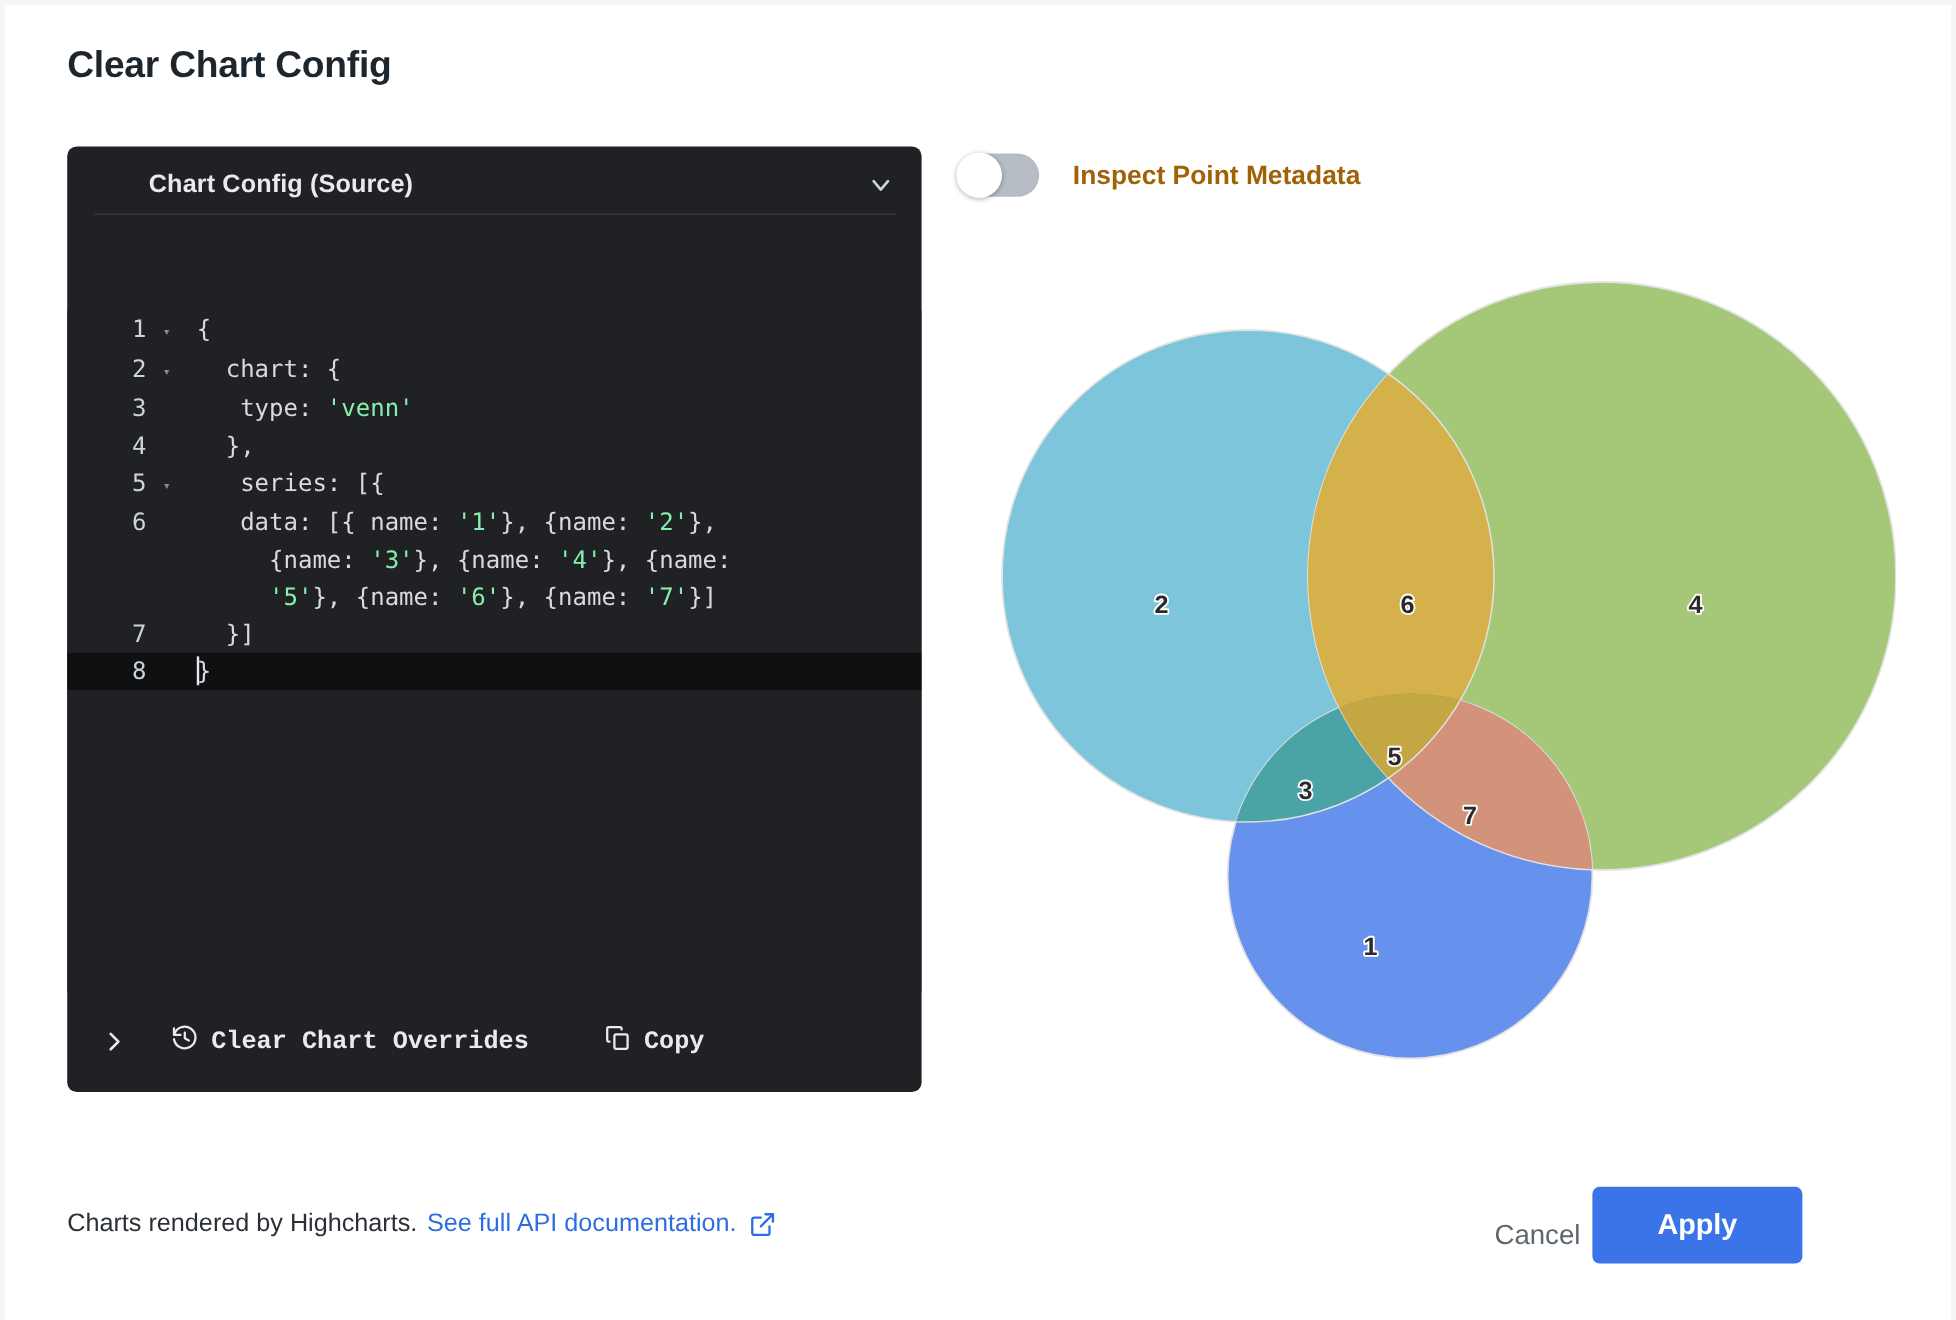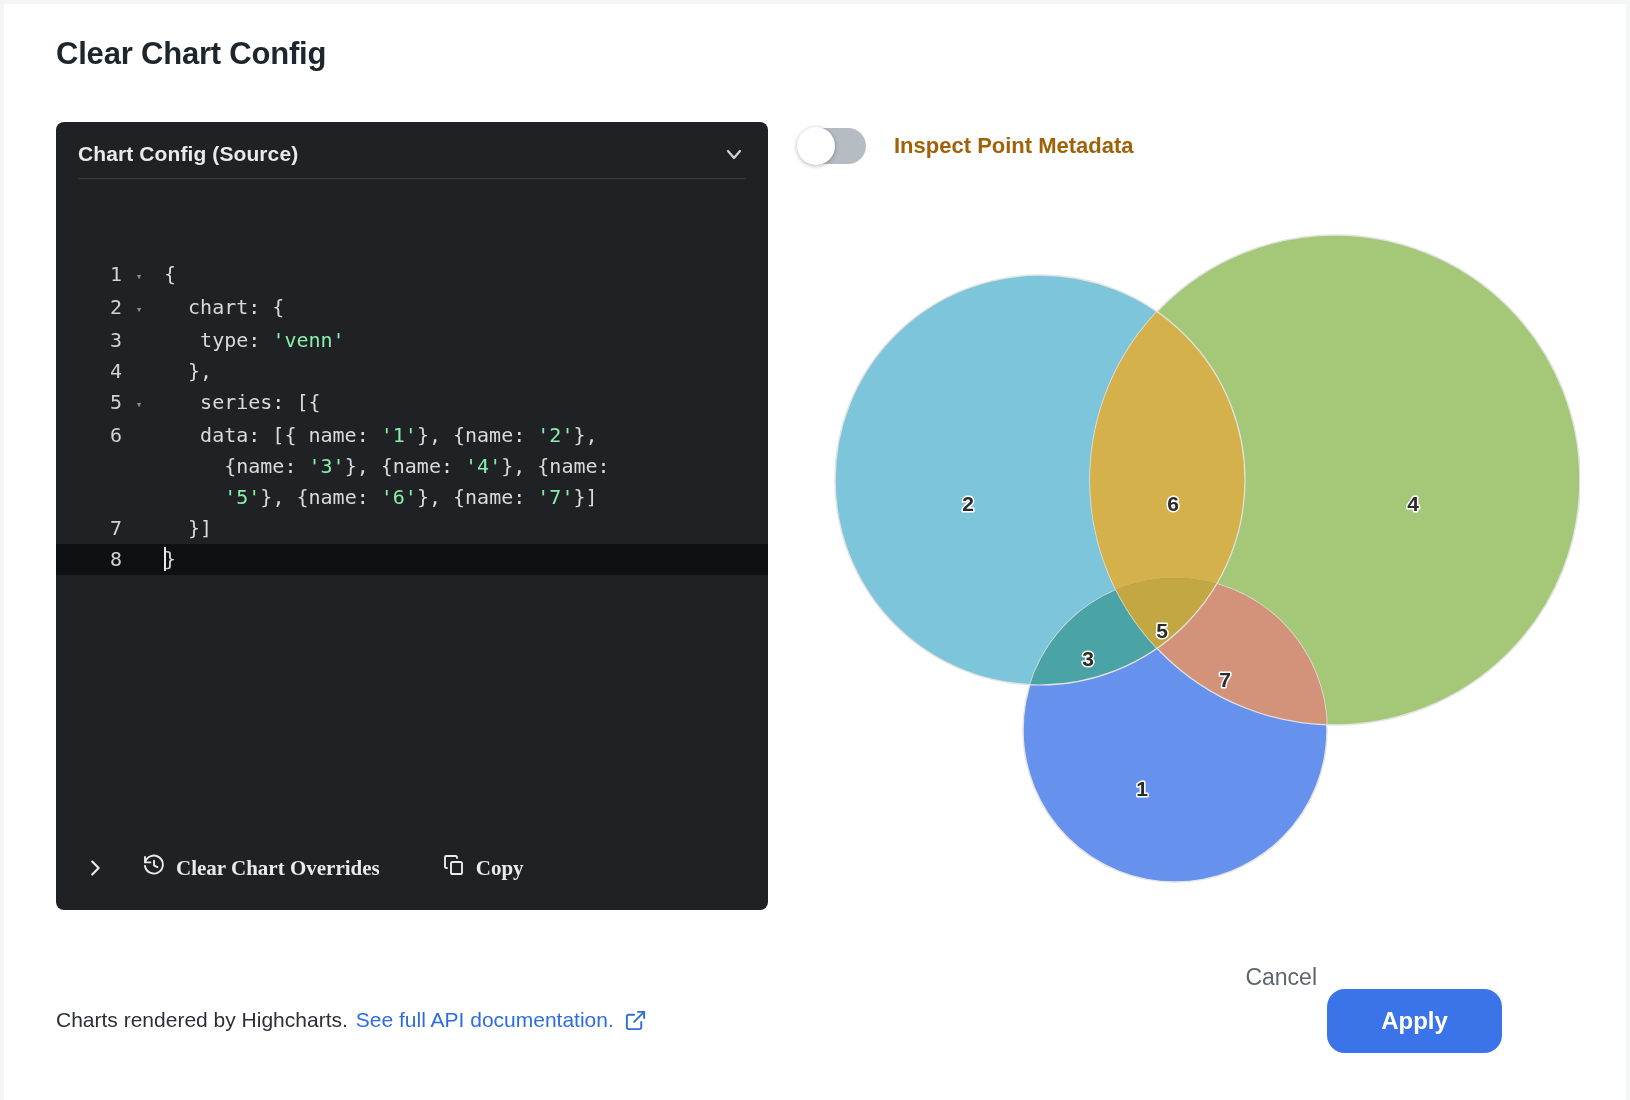--- a/index.html
+++ b/index.html
@@ -35,20 +35,21 @@
     border-radius: 8px;
     overflow: hidden;
   }
   .accordion-header {
     display: flex;
     align-items: center;
     justify-content: space-between;
     padding: 0 22px;
     height: 56px;
     cursor: pointer;
+    margin-left: 46px;
   }
   .accordion-header .title {
     font-size: 21px;
     font-weight: 700;
     color: #e8eaed;
     letter-spacing: 0.1px;
   }
   .chev {
     width: 24px; height: 24px;
     display: flex; align-items: center; justify-content: center;
@@ -143,21 +144,21 @@
     display: flex;
     align-items: center;
     gap: 10px;
     color: #e8eaed;
     font-size: 21px;
     font-weight: 700;
     background: transparent;
     border: none;
     cursor: pointer;
     padding: 10px 12px;
-    font-family: Liberation Serif, serif;
+    font-family: Liberation Mono, monospace;
   }
   #clear-overrides-button { margin-left: 18px; }
   #copy-button { margin-left: 38px; }
   .tb-spacer { flex: 1 1 auto; }
   #preview-button {
     display: flex;
     align-items: center;
     gap: 12px;
     background: #3b73e8;
     color: #ffffff;
@@ -234,37 +235,37 @@
   }
   #api-doc-link {
     color: #2e6de0;
     text-decoration: none;
     cursor: pointer;
   }
   #external-link-icon { display: flex; align-items: center; color: #2e6de0; margin-left: 2px; }
 
   #cancel-button {
     position: absolute;
-    right: 303px; top: 956px;
+    right: 303px; top: 1008px;
     font-size: 23px;
     color: #5d656d;
     background: transparent;
     border: none;
     cursor: pointer;
     font-family: "Liberation Sans", sans-serif;
     padding: 8px 10px;
   }
   #apply-button {
     position: absolute;
     right: 128px; top: 989px;
     width: 175px; height: 64px;
     background: #3b73e8;
     color: #ffffff;
     border: none;
-    border-radius: 18px;
+    border-radius: 6px;
     font-size: 24px;
     font-weight: 700;
     cursor: pointer;
     font-family: "Liberation Sans", sans-serif;
   }
 </style>
 </head>
 <body>
 
 <div class="page-edge-top"></div>

